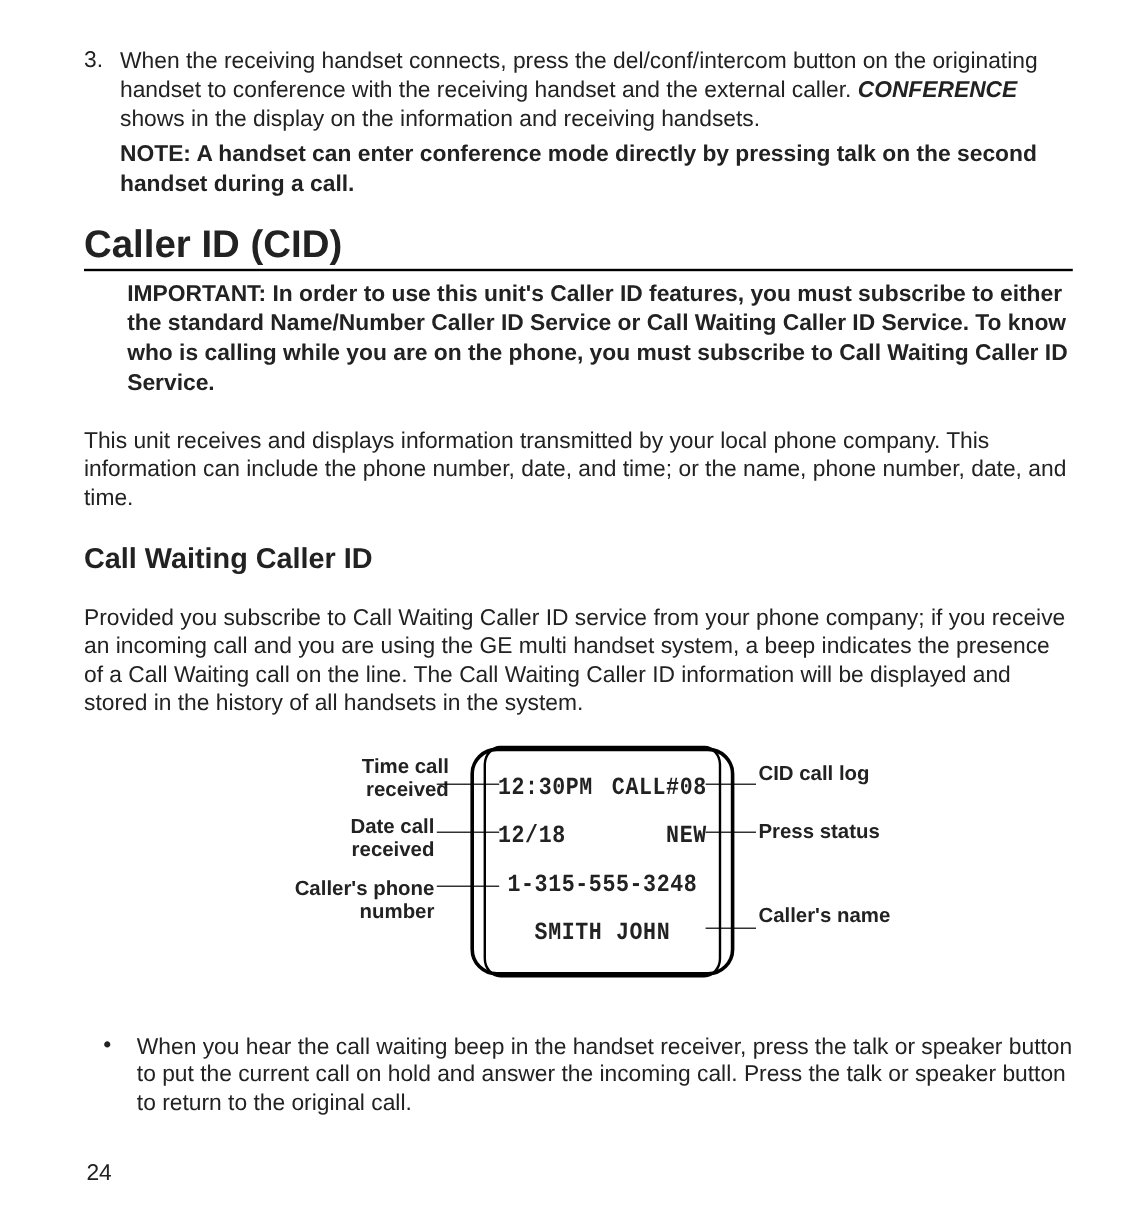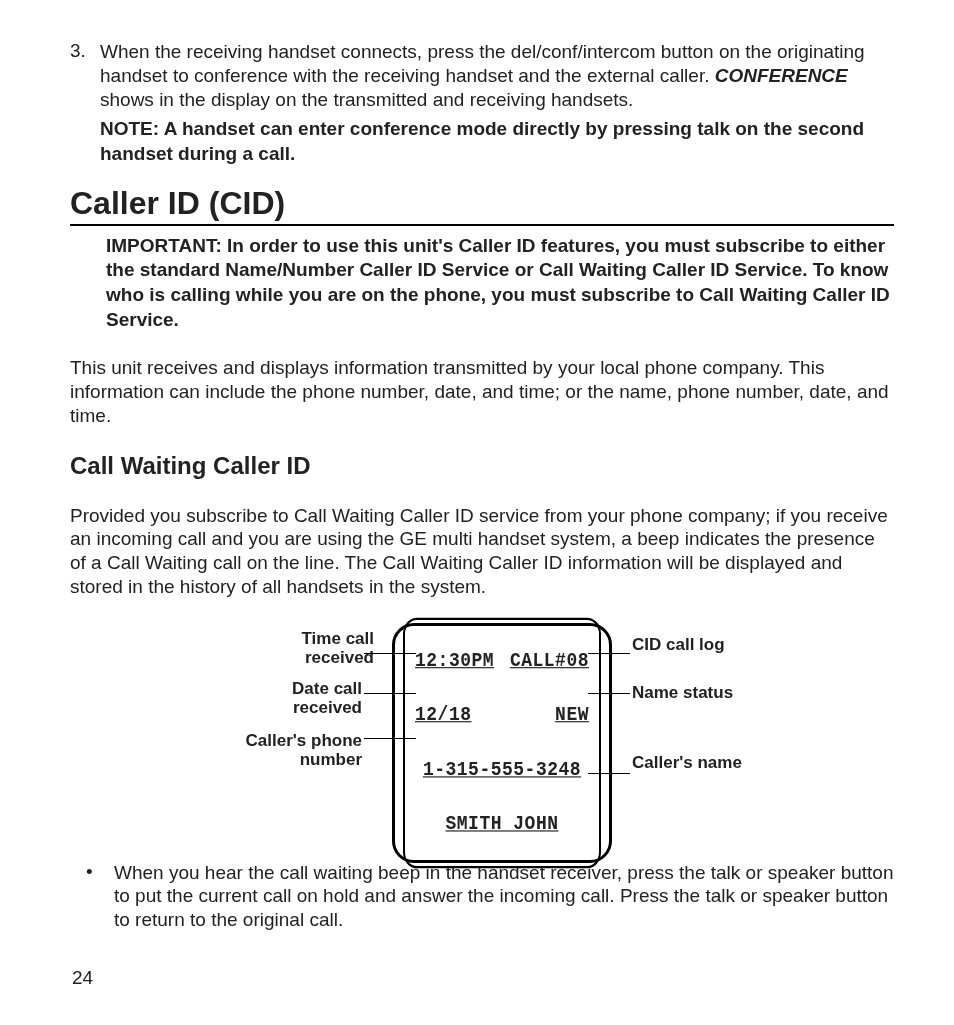--- a/index.html
+++ b/index.html
@@ -68,26 +68,25 @@
     position: relative;
     width: 700px;
     height: 220px;
     margin: 18px auto 18px auto;
   }
   .lcd {
     position: absolute;
     left: 260px;
     top: 0;
     width: 220px;
-    height: 240px;
+    height: 190px;
     border: 3px solid #000;
     border-radius: 22px;
     box-sizing: border-box;
     padding: 8px;
-    text-decoration: underline;
   }
   .lcd-inner {
     width: 100%;
     height: 100%;
     border: 2px solid #000;
     border-radius: 14px;
     box-sizing: border-box;
     padding: 12px 10px;
     display: flex;
     flex-direction: column;
@@ -147,40 +146,40 @@
 </head>
 <body>
 
 <div class="page">
 
   <div class="num-item">
     <div class="num">3.</div>
     <div class="num-body">
       <span>When the receiving handset connects, press the del/conf/intercom button on the originating handset to conference with the receiving handset and the external caller. </span>
       <span class="conf-word">CONFERENCE</span>
-      <span> shows in the display on the transmitted and receiving handsets.</span>
+      <span> shows in the display on the information and receiving handsets.</span>
       <div class="note">NOTE: A handset can enter conference mode directly by pressing talk on the second handset during a call.</div>
     </div>
   </div>
 
   <h1 class="section">Caller ID (CID)</h1>
   <div class="important">IMPORTANT: In order to use this unit's Caller ID features, you must subscribe to either the standard Name/Number Caller ID Service or Call Waiting Caller ID Service. To know who is calling while you are on the phone, you must subscribe to Call Waiting Caller ID Service.</div>
   <p class="body">This unit receives and displays information transmitted by your local phone company. This information can include the phone number, date, and time; or the name, phone number, date, and time.</p>
 
   <h2 class="sub">Call Waiting Caller ID</h2>
   <p class="body">Provided you subscribe to Call Waiting Caller ID service from your phone company; if you receive an incoming call and you are using the GE multi handset system, a beep indicates the presence of a Call Waiting call on the line.  The Call Waiting Caller ID information will be displayed and stored in the history of all handsets in the system.</p>
 
   <div class="diagram-wrap">
 
     <div class="label" style="left:122px; top:6px;">Time call received</div>
     <div class="label" style="left:110px; top:56px;">Date call received</div>
     <div class="label" style="left:110px; top:108px;">Caller's phone number</div>
 
     <div class="label right" style="left:500px; top:12px;">CID call log</div>
-    <div class="label right" style="left:500px; top:60px;">Name status</div>
+    <div class="label right" style="left:500px; top:60px;">Press status</div>
     <div class="label right" style="left:500px; top:130px;">Caller's name</div>
 
     <div class="line" style="left:232px; top:30px; width:52px;"></div>
     <div class="line" style="left:232px; top:70px; width:52px;"></div>
     <div class="line" style="left:232px; top:115px; width:52px;"></div>
 
     <div class="line" style="left:456px; top:30px; width:42px;"></div>
     <div class="line" style="left:456px; top:70px; width:42px;"></div>
     <div class="line" style="left:456px; top:150px; width:42px;"></div>
 

